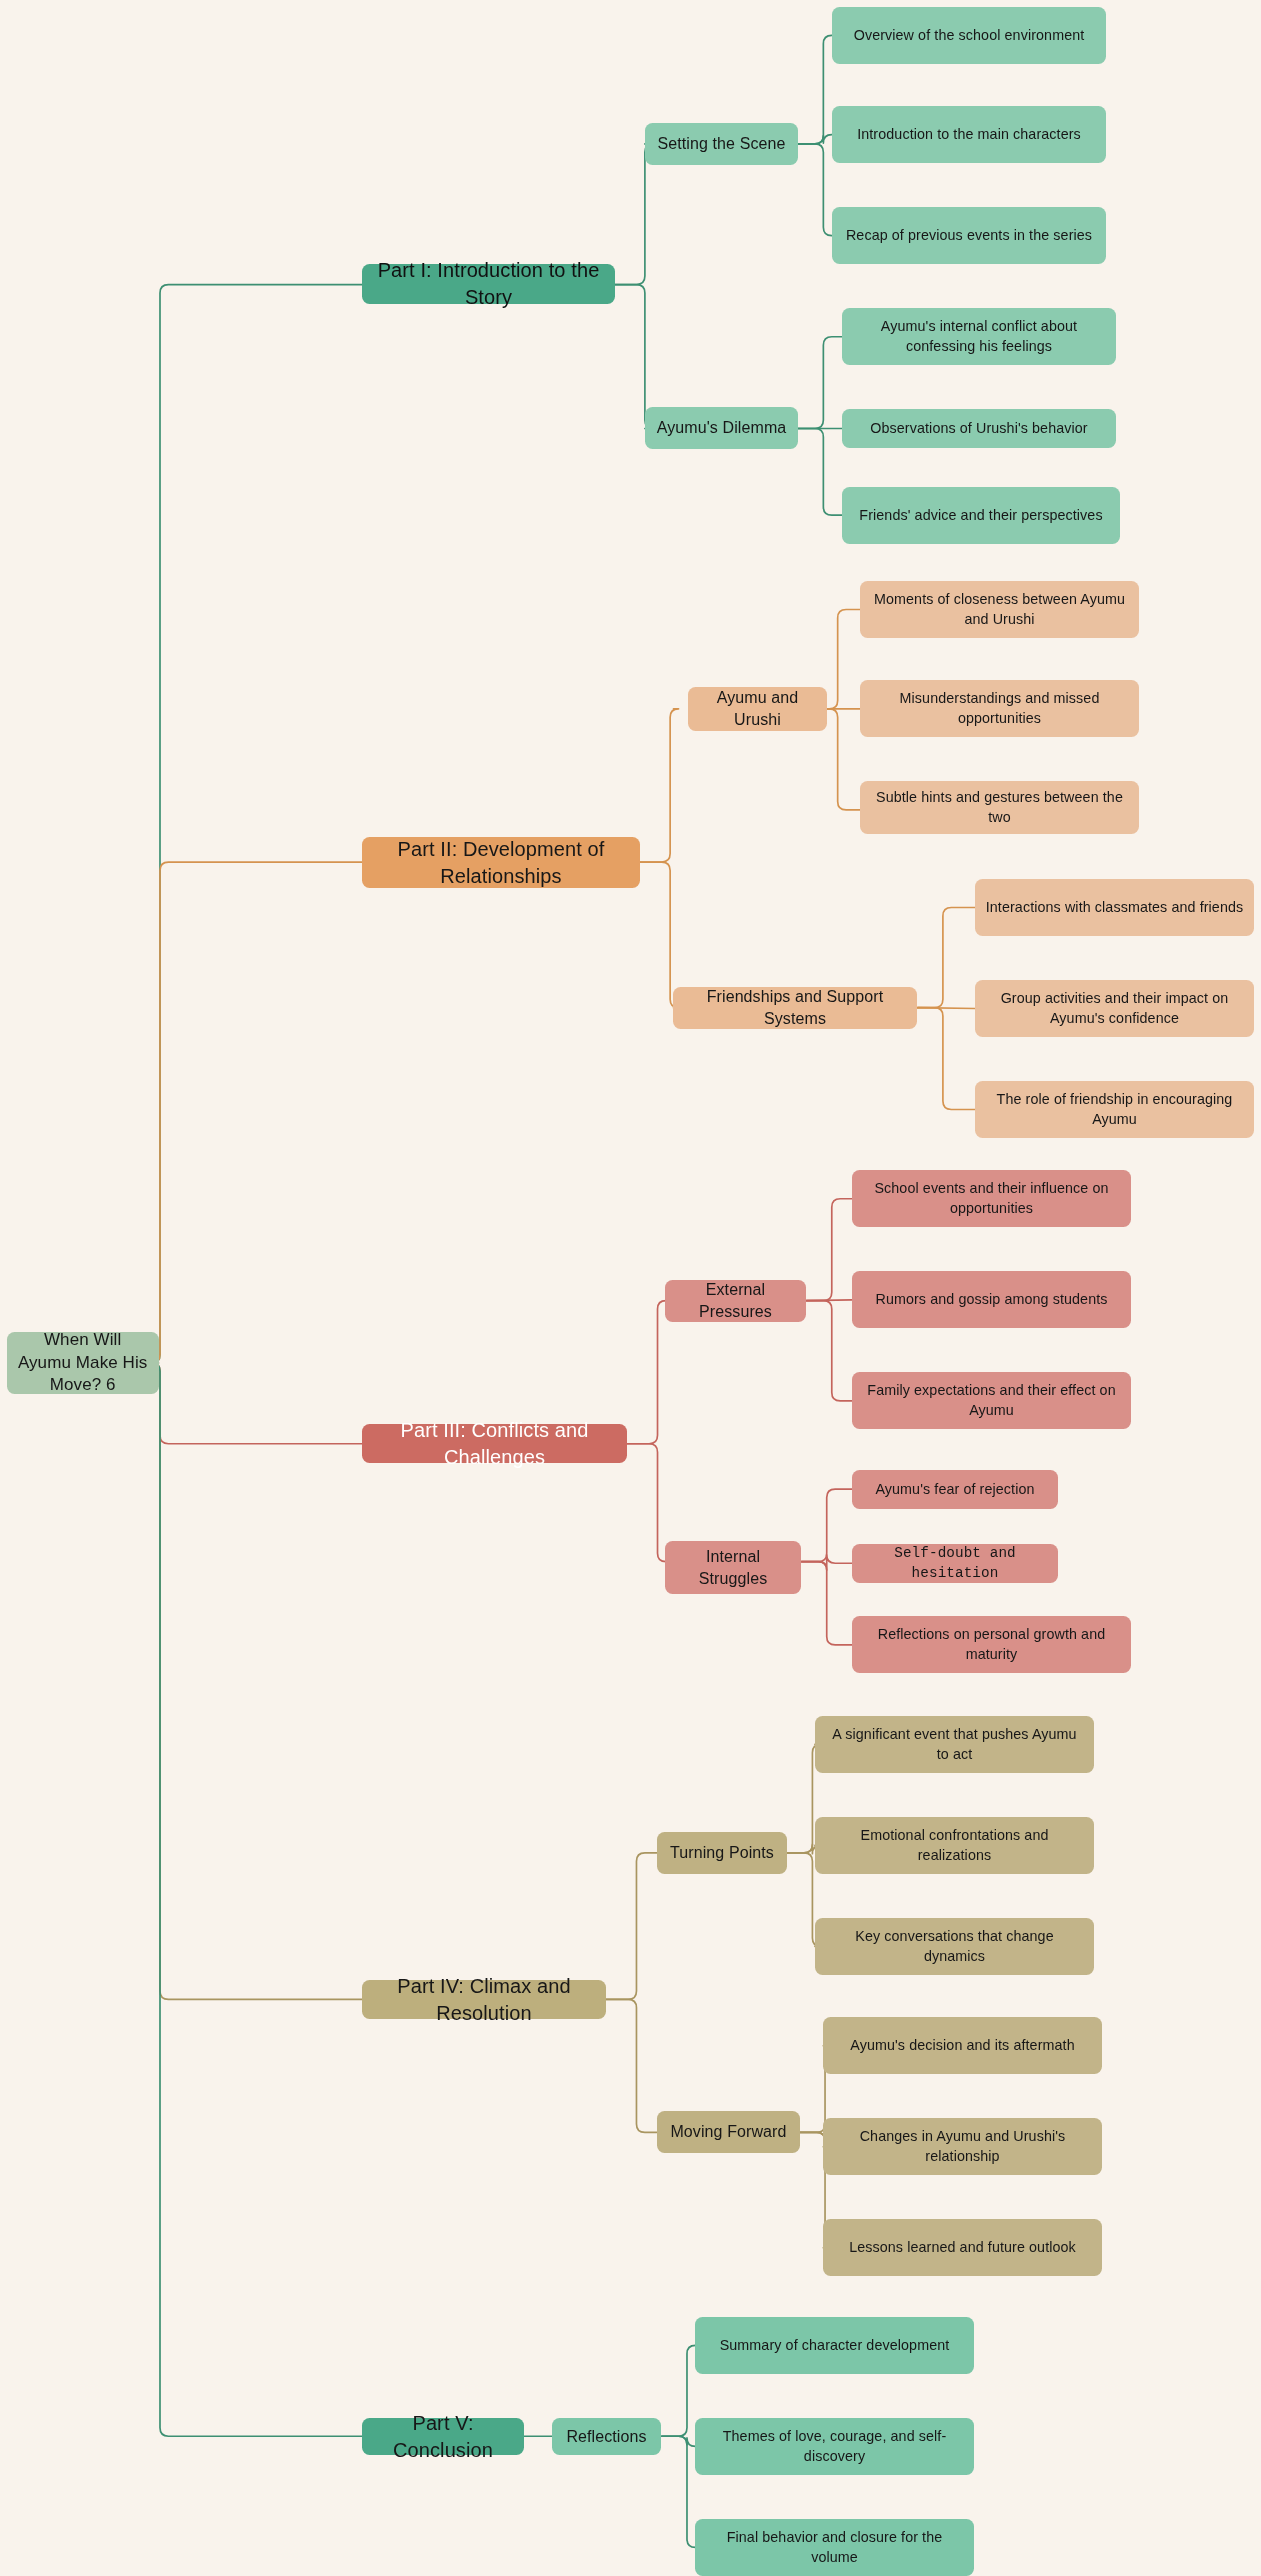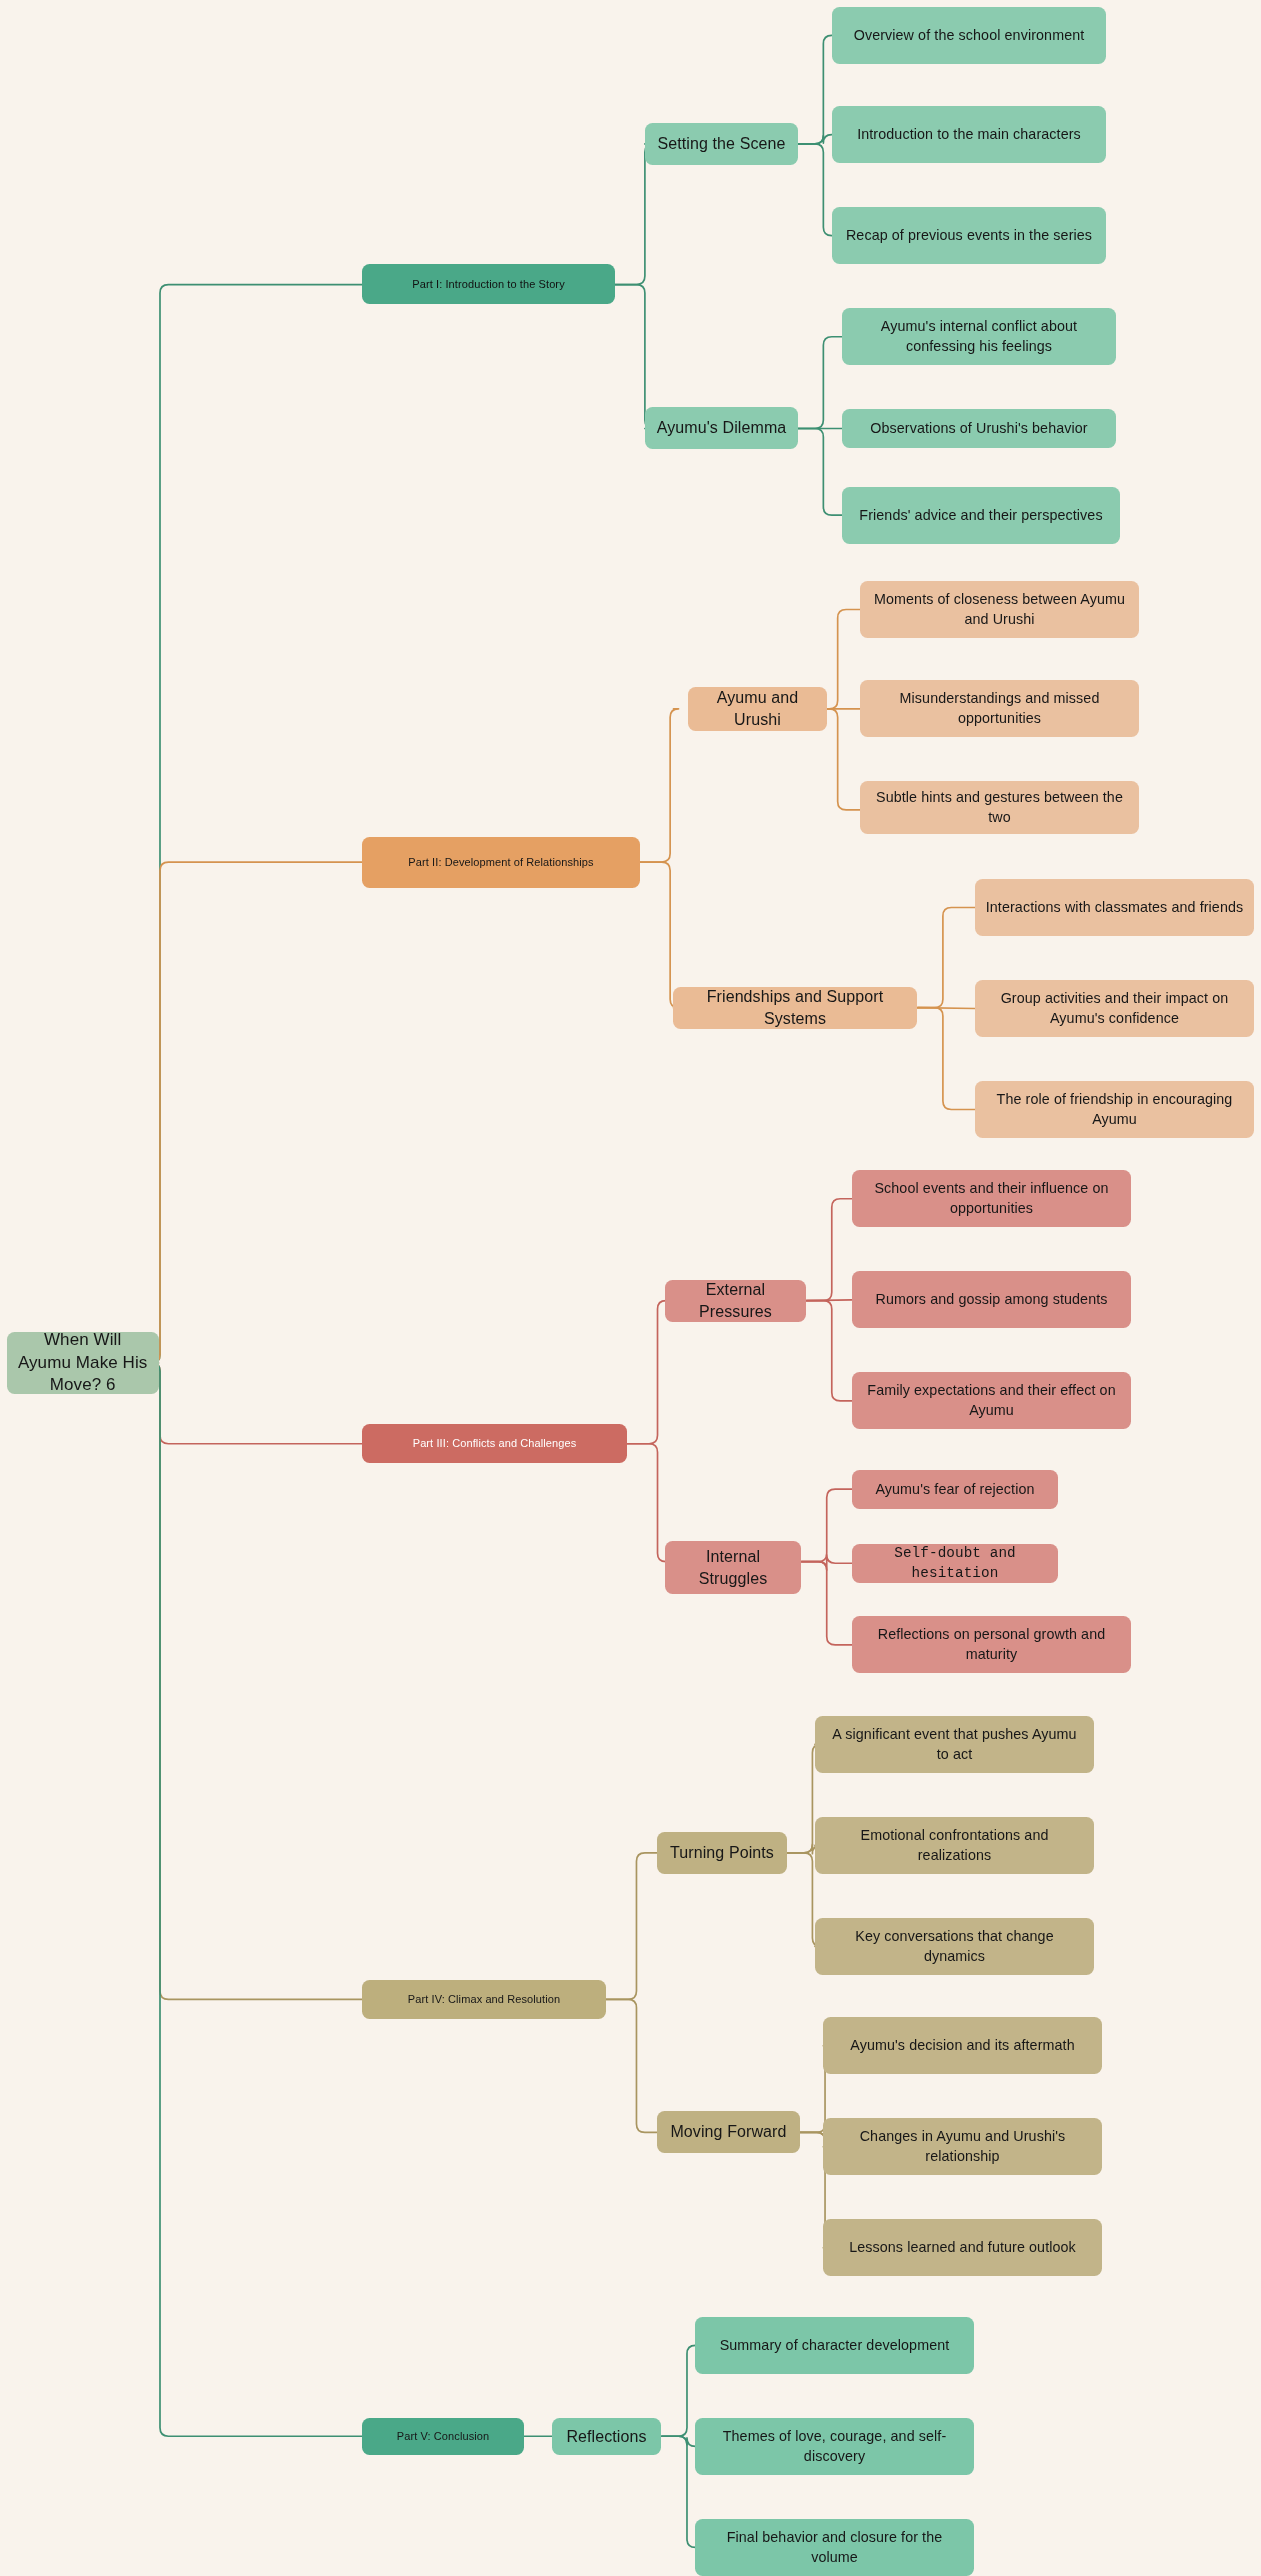--- a/index.html
+++ b/index.html
@@ -17,21 +17,21 @@
     box-sizing:border-box;
     display:flex;align-items:center;justify-content:center;
     text-align:center;
     border-radius:7.6px;
     padding:5px 10px;
     line-height:1.35;
     color:#171717;
     letter-spacing:0.1px;
   }
   .root{background:#aac7ab;font-size:17px;}
-  .lv1{font-size:11px;}
+  .lv1{font-size:20px;}
   .lv2{font-size:16px;}
   .lv3{font-size:14.3px;}
 
   
   .g-lv1{background:#4aa888;color:#111;}
   .g-lv2{background:#8bcbaf;}
   .g-lv3{background:#8bcbaf;}
   
   .o-lv1{background:#e5a063;}
   .o-lv2{background:#eabb95;}

